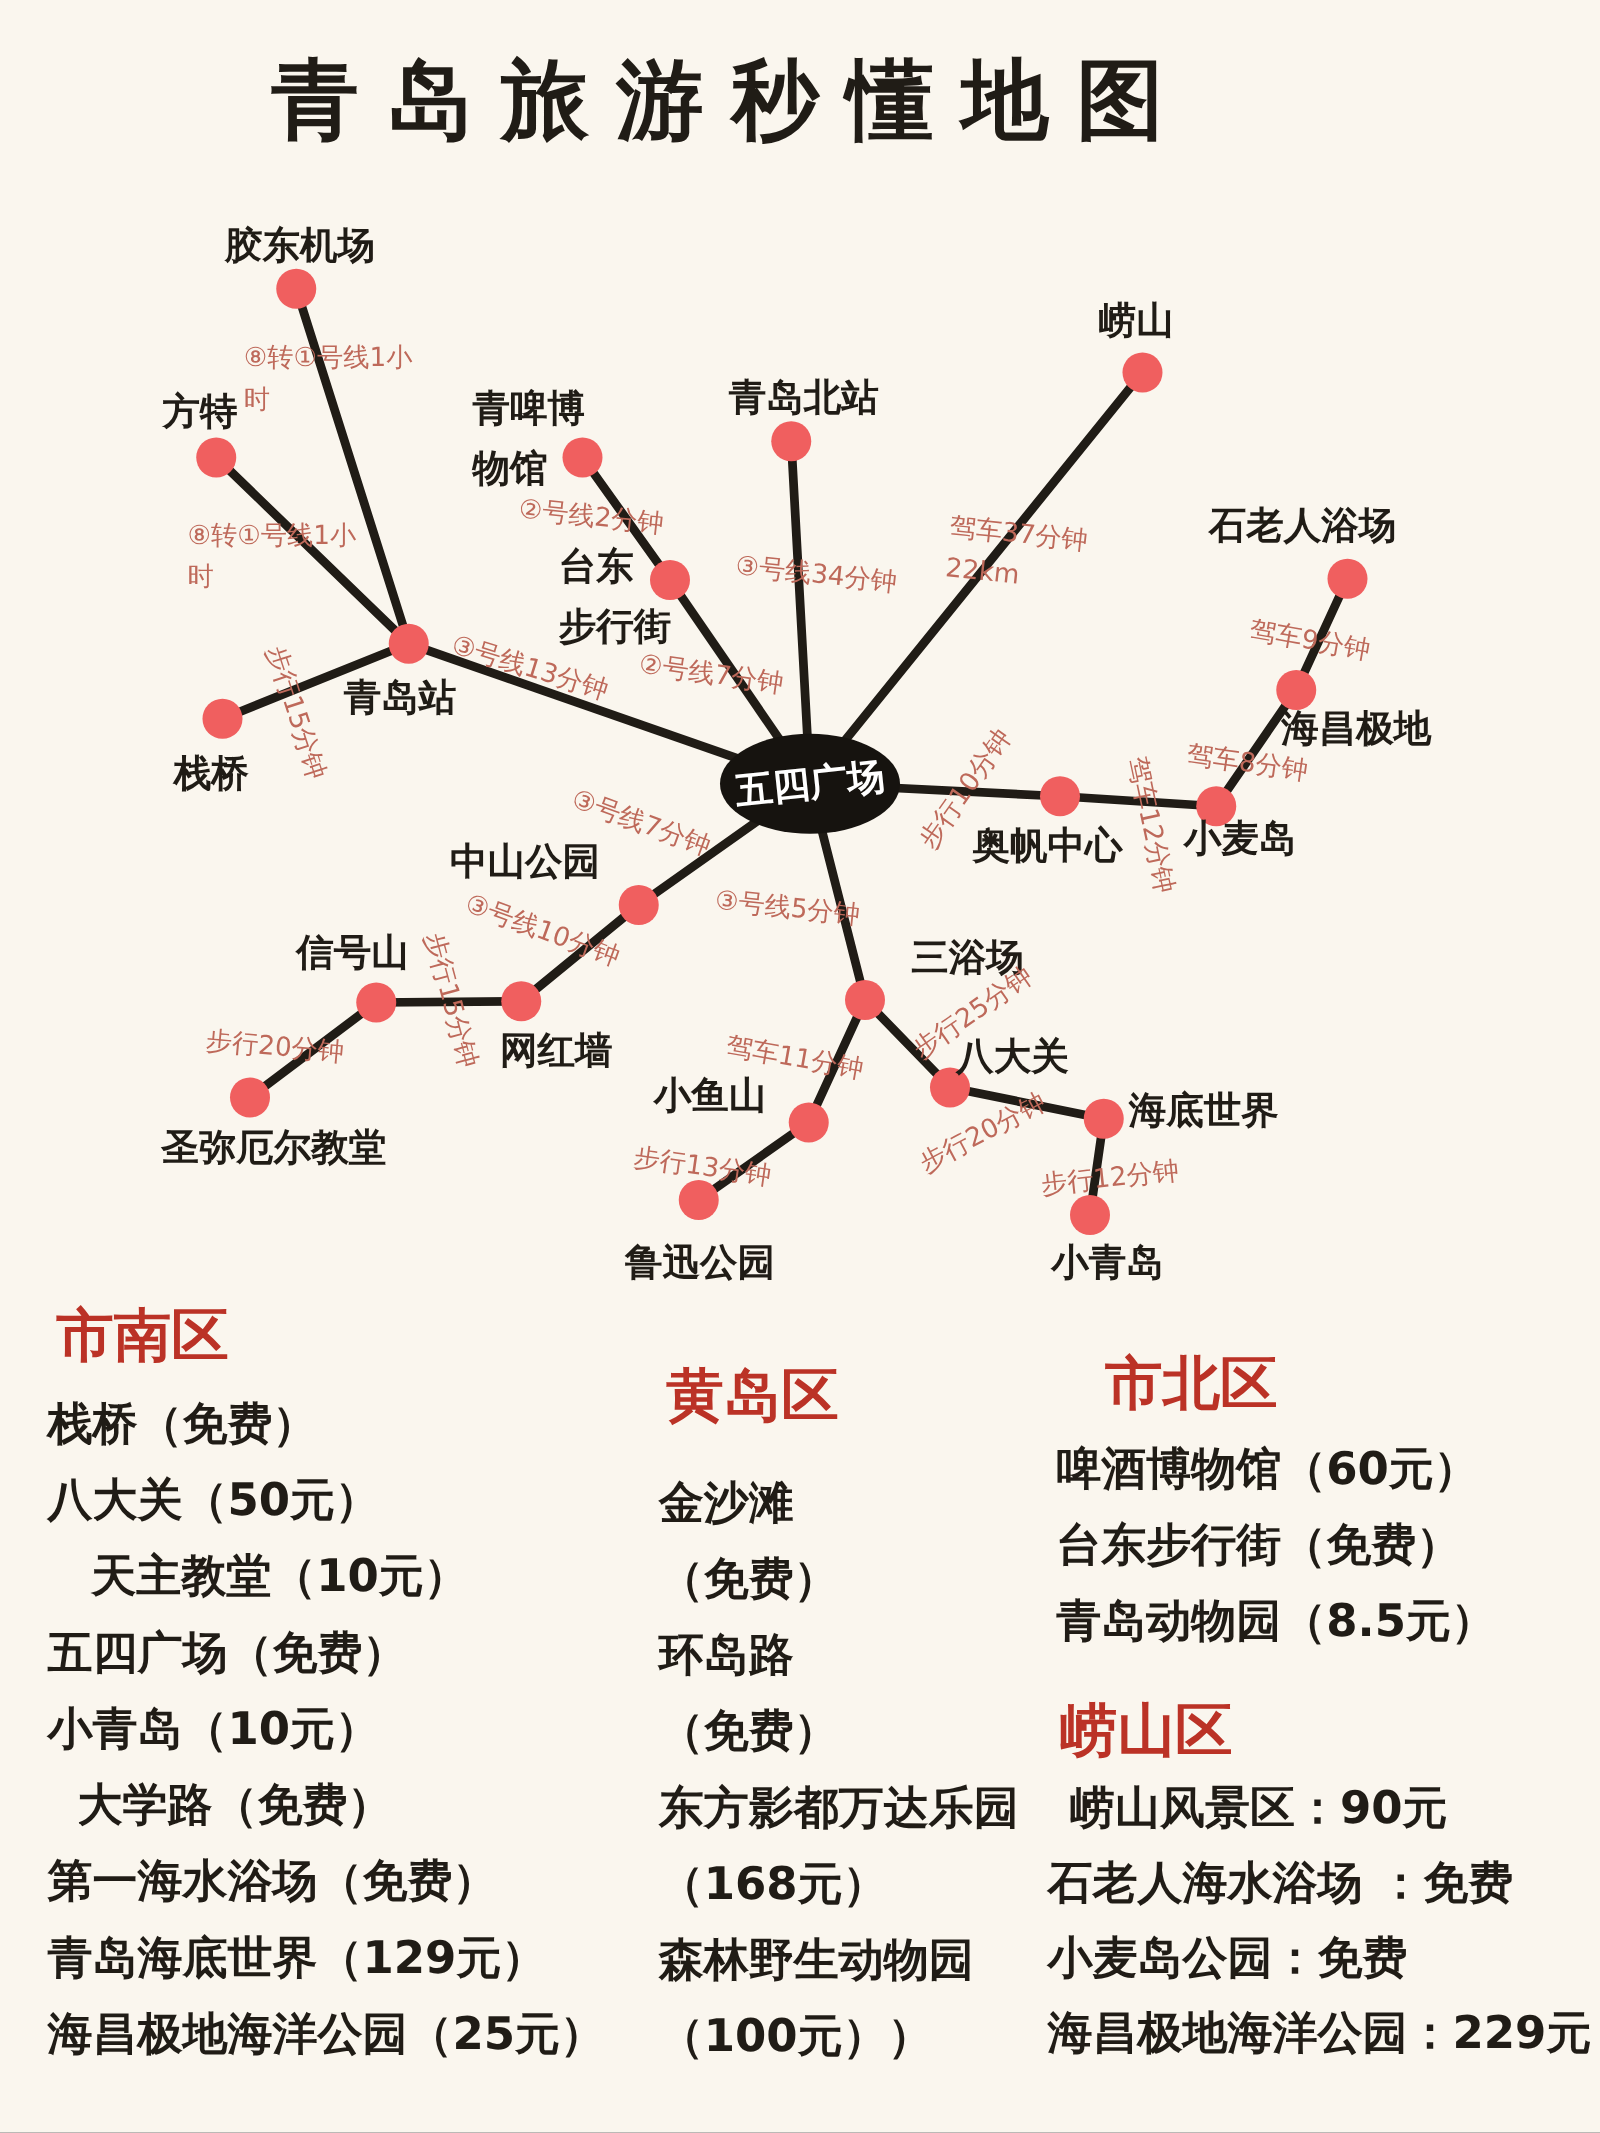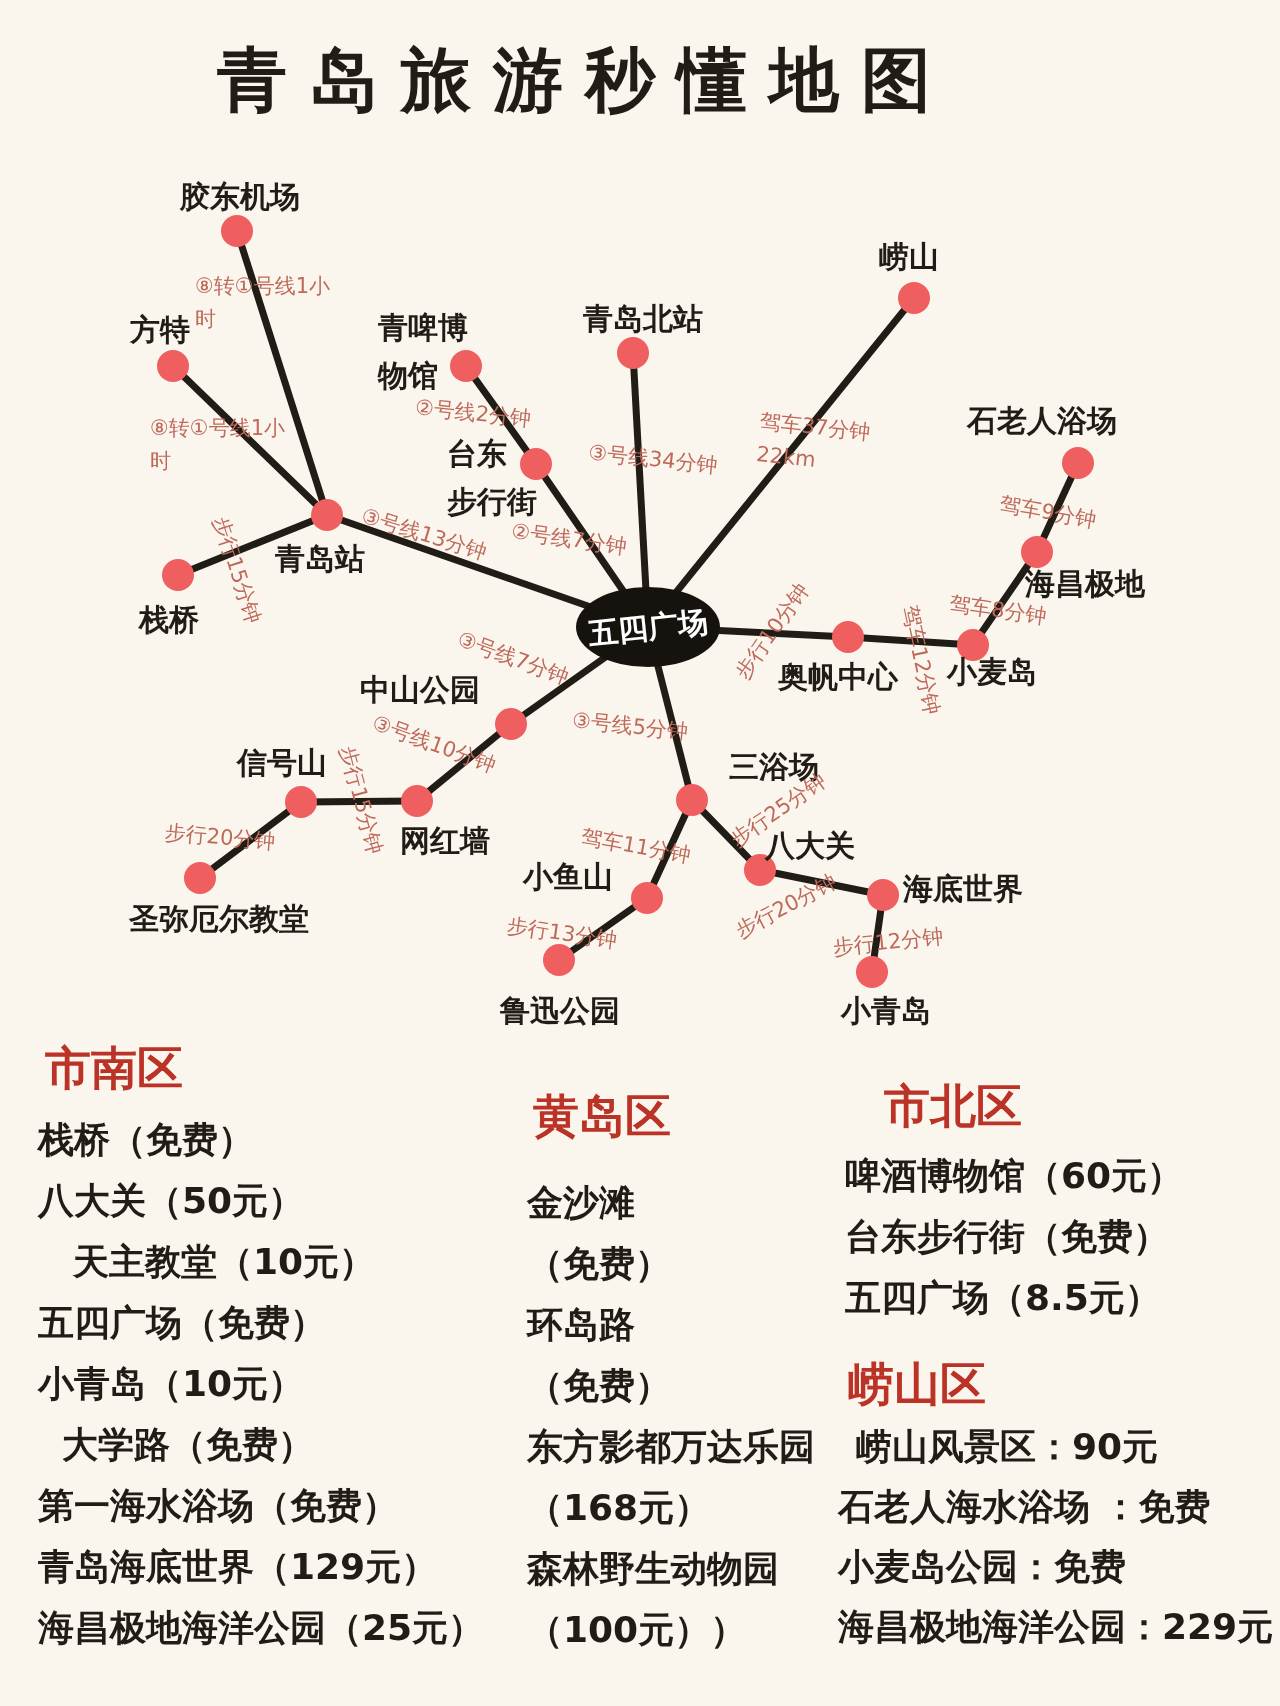--- a/index.html
+++ b/index.html
@@ -137,20 +137,20 @@
       <div class="item" style="left: 527px; top: 1233px; height: 61px; line-height: 61px;">（免费）</div>
       <div class="item" style="left: 527px; top: 1294px; height: 61px; line-height: 61px;">环岛路</div>
       <div class="item" style="left: 527px; top: 1355px; height: 61px; line-height: 61px;">（免费）</div>
       <div class="item" style="left: 527px; top: 1416px; height: 61px; line-height: 61px; text-align: center;">东方影都万达乐园</div>
       <div class="item" style="left: 527px; top: 1477px; height: 61px; line-height: 61px;">（168元）</div>
       <div class="item" style="left: 527px; top: 1538px; height: 61px; line-height: 61px;">森林野生动物园</div>
       <div class="item" style="left: 527px; top: 1599px; height: 61px; line-height: 61px;">（100元））</div>
       <div class="heading" style="left: 848px; top: 1076px; margin-left: 36px;">市北区</div>
       <div class="item" style="left: 845px; top: 1145px; height: 61px; line-height: 61px;">啤酒博物馆（60元）</div>
       <div class="item" style="left: 845px; top: 1206px; height: 61px; line-height: 61px;">台东步行街（免费）</div>
-      <div class="item" style="left: 845px; top: 1267px; height: 61px; line-height: 61px;">五四广场（8.5元）</div>
+      <div class="item" style="left: 845px; top: 1267px; height: 61px; line-height: 61px;">青岛动物园（8.5元）</div>
       <div class="heading" style="left: 848px; top: 1354px;">崂山区</div>
       <div class="item" style="left: 838px; top: 1417px; height: 60px; line-height: 60px; margin-left: 18px;">崂山风景区：90元</div>
       <div class="item" style="left: 838px; top: 1477px; height: 60px; line-height: 60px;">石老人海水浴场 ：免费</div>
       <div class="item" style="left: 838px; top: 1537px; height: 60px; line-height: 60px;">小麦岛公园：免费</div>
       <div class="item" style="left: 838px; top: 1597px; height: 60px; line-height: 60px;">海昌极地海洋公园：229元</div>
     </div>
 </div>
 
 </body></html>

